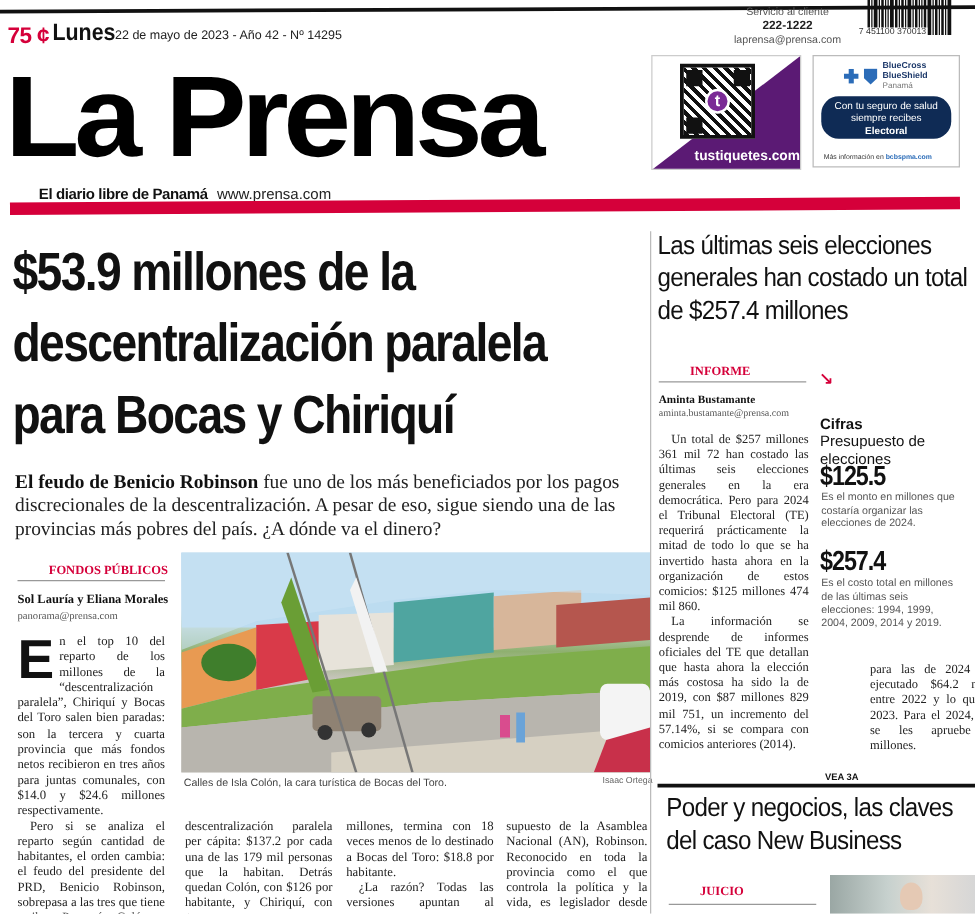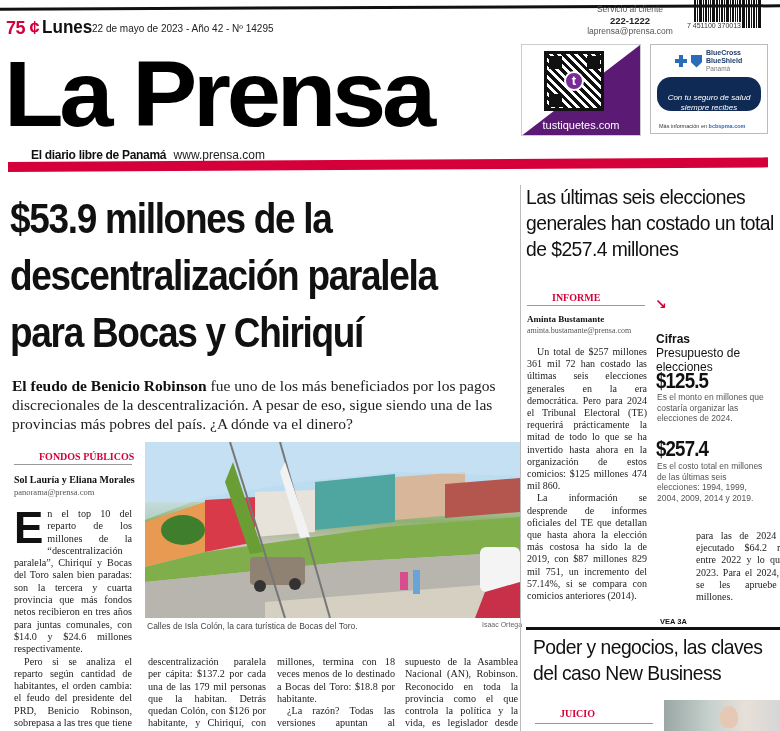--- a/index.html
+++ b/index.html
@@ -31,29 +31,29 @@
 
   
   .ad-qr { left: 521px; top: 44px; width: 120px; height: 92px; background: #fff; border: 1px solid #ccc; overflow: hidden; }
   .ad-qr .purple { position: absolute; right: 0; top: 0; width: 0; height: 0; border-left: 120px solid transparent; border-bottom: 92px solid #5b1a74; }
   .ad-qr .qr-inner { position: absolute; left: 22px; top: 6px; width: 60px; height: 60px;
       background-image:
         linear-gradient(#111 0 0), linear-gradient(#111 0 0), linear-gradient(#111 0 0);
       background-size: 14px 14px; background-repeat: no-repeat;
       background-position: 2px 2px, 44px 2px, 2px 44px; }
   .ad-qr .t-badge { position: absolute; left: 42px; top: 26px; width: 20px; height: 20px; border-radius: 50%; background: #7a2a96; border: 2px solid #fff; color: #fff; font-family: "Liberation Sans", sans-serif; font-weight: 700; font-size: 13px; text-align: center; line-height: 16px; }
-  .ad-qr .site { position: absolute; left: 0; right: 0; bottom: 4px; text-align: center; color: #fff; font-family: "Liberation Sans", sans-serif; font-weight: 400; font-size: 11px; }
+  .ad-qr .site { position: absolute; left: 0; right: 0; bottom: 4px; text-align: right; color: #fff; font-family: "Liberation Sans", sans-serif; font-weight: 700; font-size: 11px; }
 
   .ad-bcbs { left: 650px; top: 44px; width: 118px; height: 90px; border: 1px solid #bbb; background: #fff; font-family: "Liberation Sans", sans-serif; }
   .ad-bcbs .logo-row { position: absolute; left: 24px; top: 4px; display: flex; align-items: center; gap: 4px; }
   .ad-bcbs .cross { width: 12px; height: 12px; background: #2b6cb8; clip-path: polygon(33% 0,67% 0,67% 33%,100% 33%,100% 67%,67% 67%,67% 100%,33% 100%,33% 67%,0 67%,0 33%,33% 33%); }
   .ad-bcbs .shield { width: 11px; height: 13px; background: #2b6cb8; clip-path: polygon(0 0,100% 0,100% 60%,50% 100%,0 60%); }
   .ad-bcbs .brand { font-size: 7px; font-weight: 700; color: #1e3a6b; line-height: 8px; }
   .ad-bcbs .country { font-size: 6.5px; color: #777; font-weight: 400; }
-  .ad-bcbs .pill { position: absolute; left: 6px; top: 32px; width: 104px; height: 34px; background: #0f2b55; border-radius: 14px; color: #fff; text-align: center; font-size: 8px; line-height: 10px; padding-top: 16px; font-style: italic; }
+  .ad-bcbs .pill { position: absolute; left: 6px; top: 32px; width: 104px; height: 34px; background: #0f2b55; border-radius: 14px; color: #fff; text-align: center; font-size: 8px; line-height: 10px; padding-top: 3px; }
   .ad-bcbs .pill b { font-weight: 700; display: block; }
   .ad-bcbs .more { position: absolute; left: 8px; bottom: 4px; font-size: 5.5px; color: #333; }
   .ad-bcbs .more span { color: #2b6cb8; font-weight: 700; }
 
   
   .red-band { left: 8px; top: 162px; width: 760px; height: 10px; background: #d5003a; transform: rotate(-0.35deg); transform-origin: left; }
 
   
   .main-headline { left: 10px; top: 190px; width: 510px; font-family: "Liberation Sans", sans-serif; font-weight: 700; font-size: 43px; line-height: 57px; letter-spacing: -1.5px; transform: scaleX(0.86); transform-origin: left; width: 600px; color: #111; }
 

